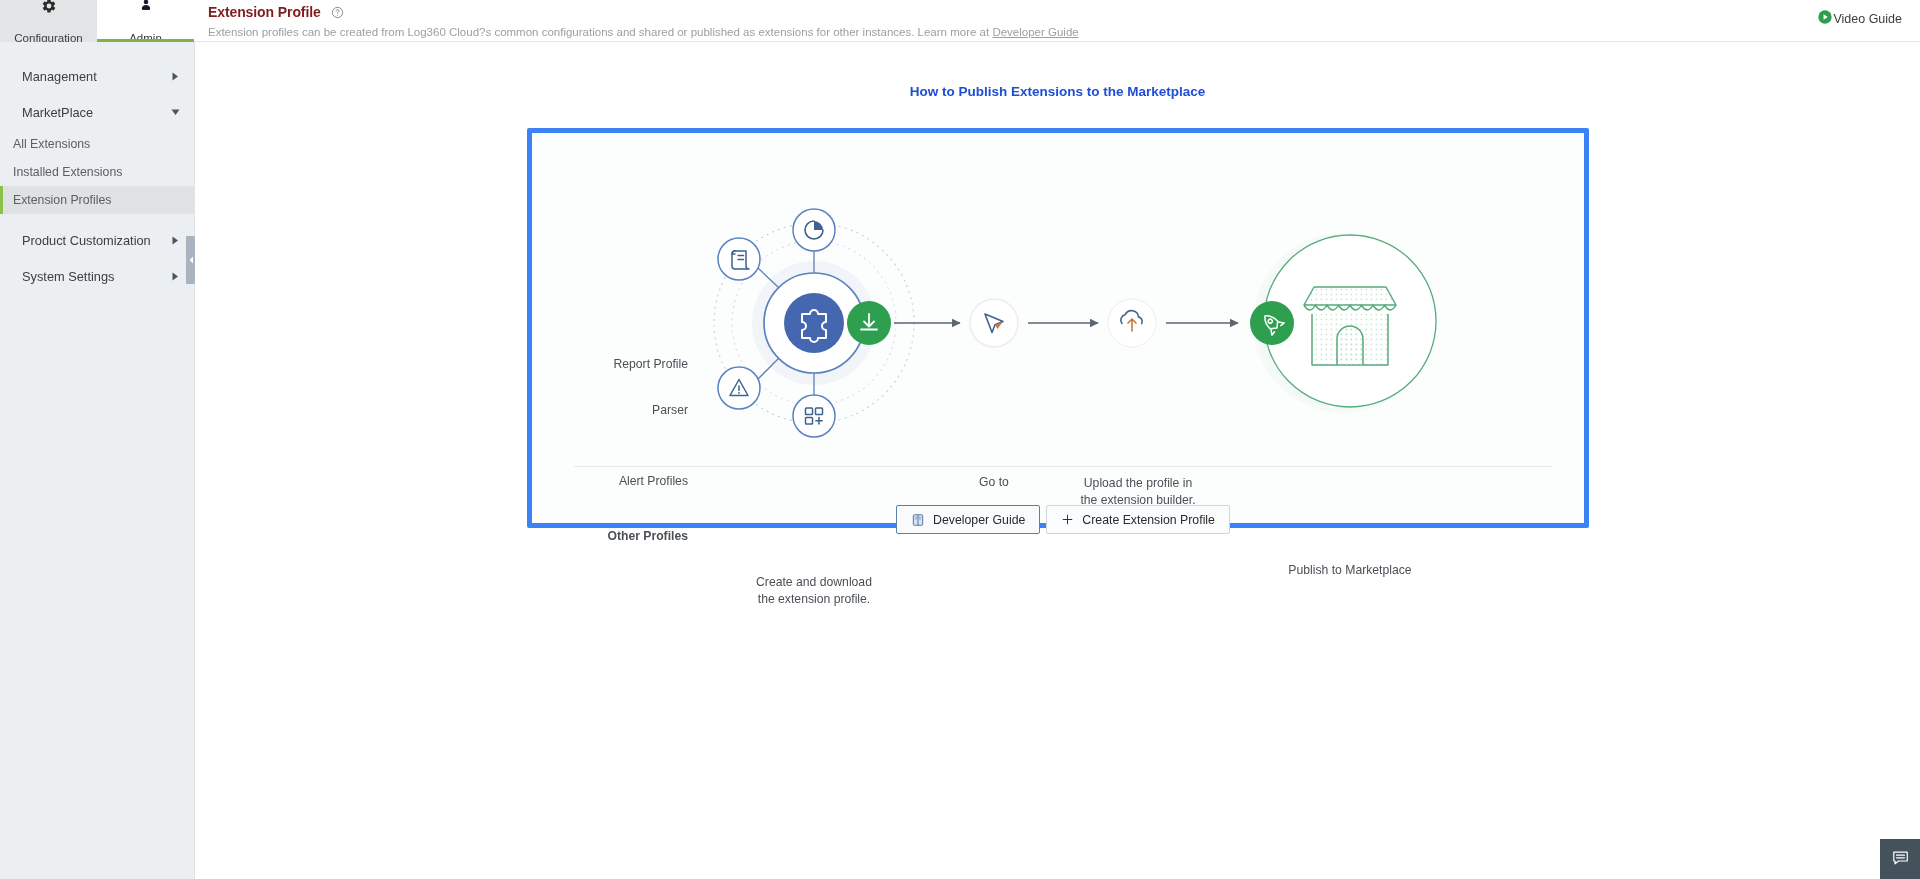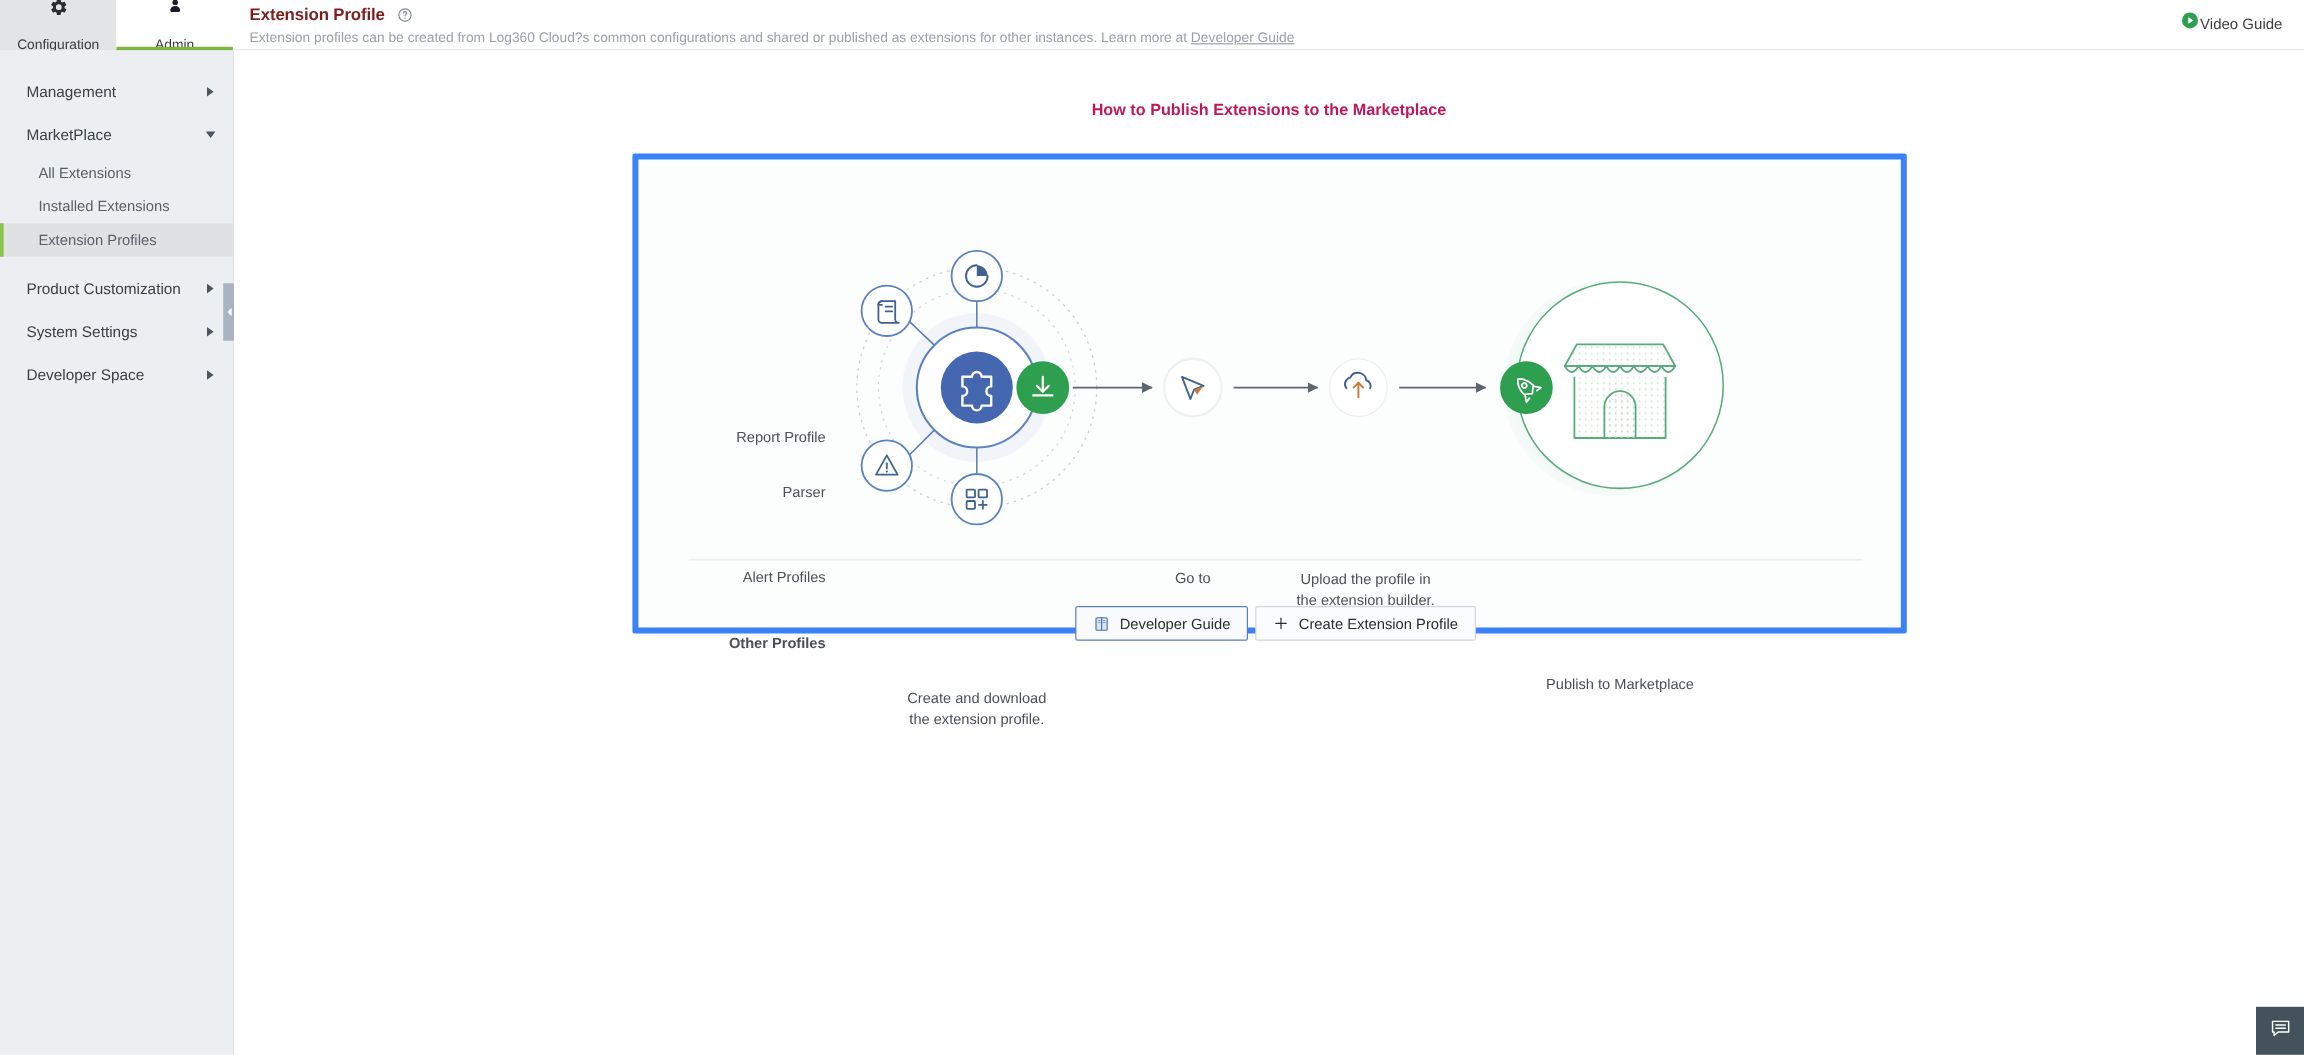--- a/index.html
+++ b/index.html
@@ -81,21 +81,21 @@
     position: relative;
     height: 36px;
     display: flex; align-items: center;
     padding: 0 14px 0 22px;
     cursor: pointer;
     font-size: 12.8px;
     color: #3a3f44;
   }
   .nav-item .nav-label { flex: 1; }
   .nav-item.sub {
-    padding-left: 32px;
+    padding-left: 13px;
     font-size: 12.3px;
     color: #5a6066;
     height: 28px;
   }
   .nav-item.sub.selected {
     background: #dfe1e3;
   }
   .nav-item.sub.selected::before {
     content: ""; position: absolute; left: 0; top: 0;
     width: 3px; height: 100%; background: #8bc34a;
@@ -118,21 +118,21 @@
 
   
   .main {
     position: absolute; top: 42px; left: 195px;
     width: 1725px; height: 837px;
     background: #ffffff;
   }
   .card-heading {
     position: absolute; top: 42px; left: 0; width: 1725px;
     text-align: center;
-    font-size: 13.5px; font-weight: bold; color: #be185d;
+    font-size: 13.5px; font-weight: bold; color: #1d4ed8;
   }
   .card {
     position: absolute; top: 86px; left: 332px;
     width: 1062px; height: 400px;
     border: 5px solid #3b82f6;
     background: #fcfdfd;
     border-radius: 2px;
   }
   .diagram {
     position: absolute; top: 0; left: 0;
@@ -282,28 +282,20 @@
   <div class="nav-item">
     <span class="nav-label">System Settings</span>
     <span class="chev">
       <svg width="7" height="9" viewBox="0 0 7 9">
           <path d="M0.5 0.5 L6 4.5 L0.5 8.5 Z" fill="#4a5560"></path>
         </svg>
     </span>
   </div>
 
 
-  <div class="nav-item">
-    <span class="nav-label">Developer Space</span>
-    <span class="chev">
-      <svg width="7" height="9" viewBox="0 0 7 9">
-          <path d="M0.5 0.5 L6 4.5 L0.5 8.5 Z" fill="#4a5560"></path>
-        </svg>
-    </span>
-  </div>
 </div>
 
 <div class="sb-handle">
   <svg width="5" height="8" viewBox="0 0 5 8">
       <path d="M4 0.5 L0.5 4 L4 7.5 Z" fill="#ffffff"></path>
     </svg>
 </div>
 
 <div class="main">
 

